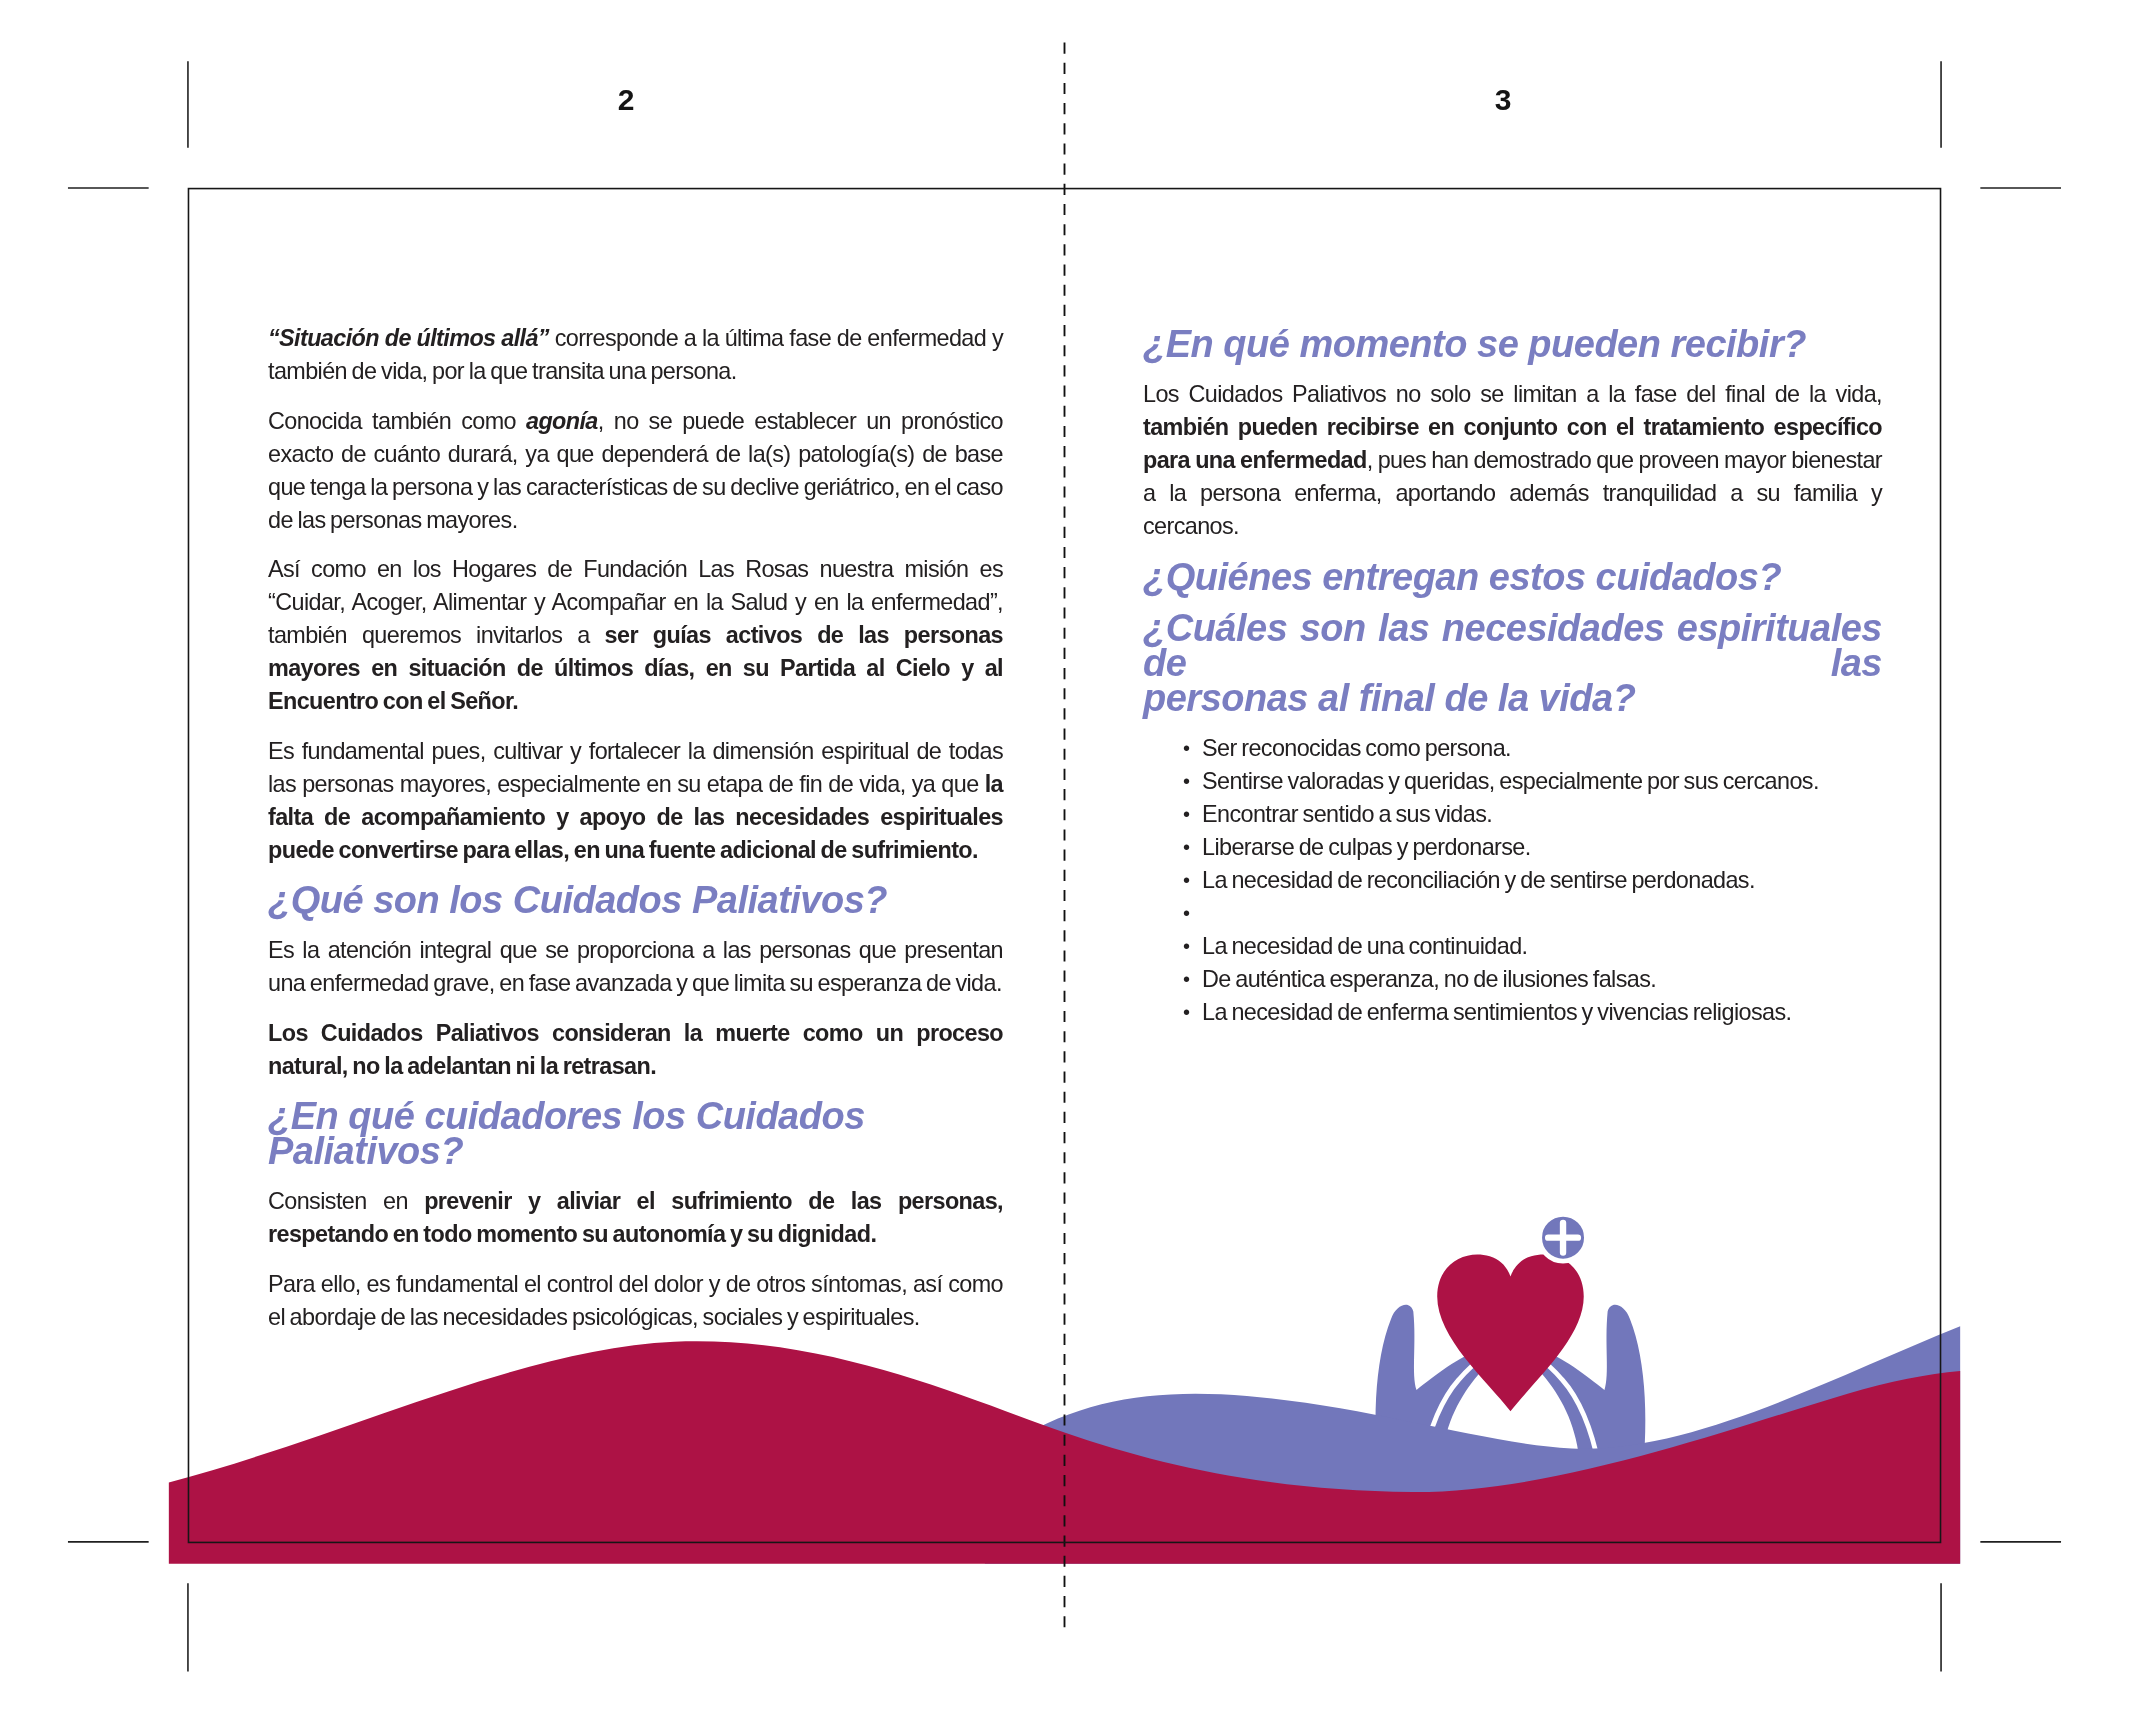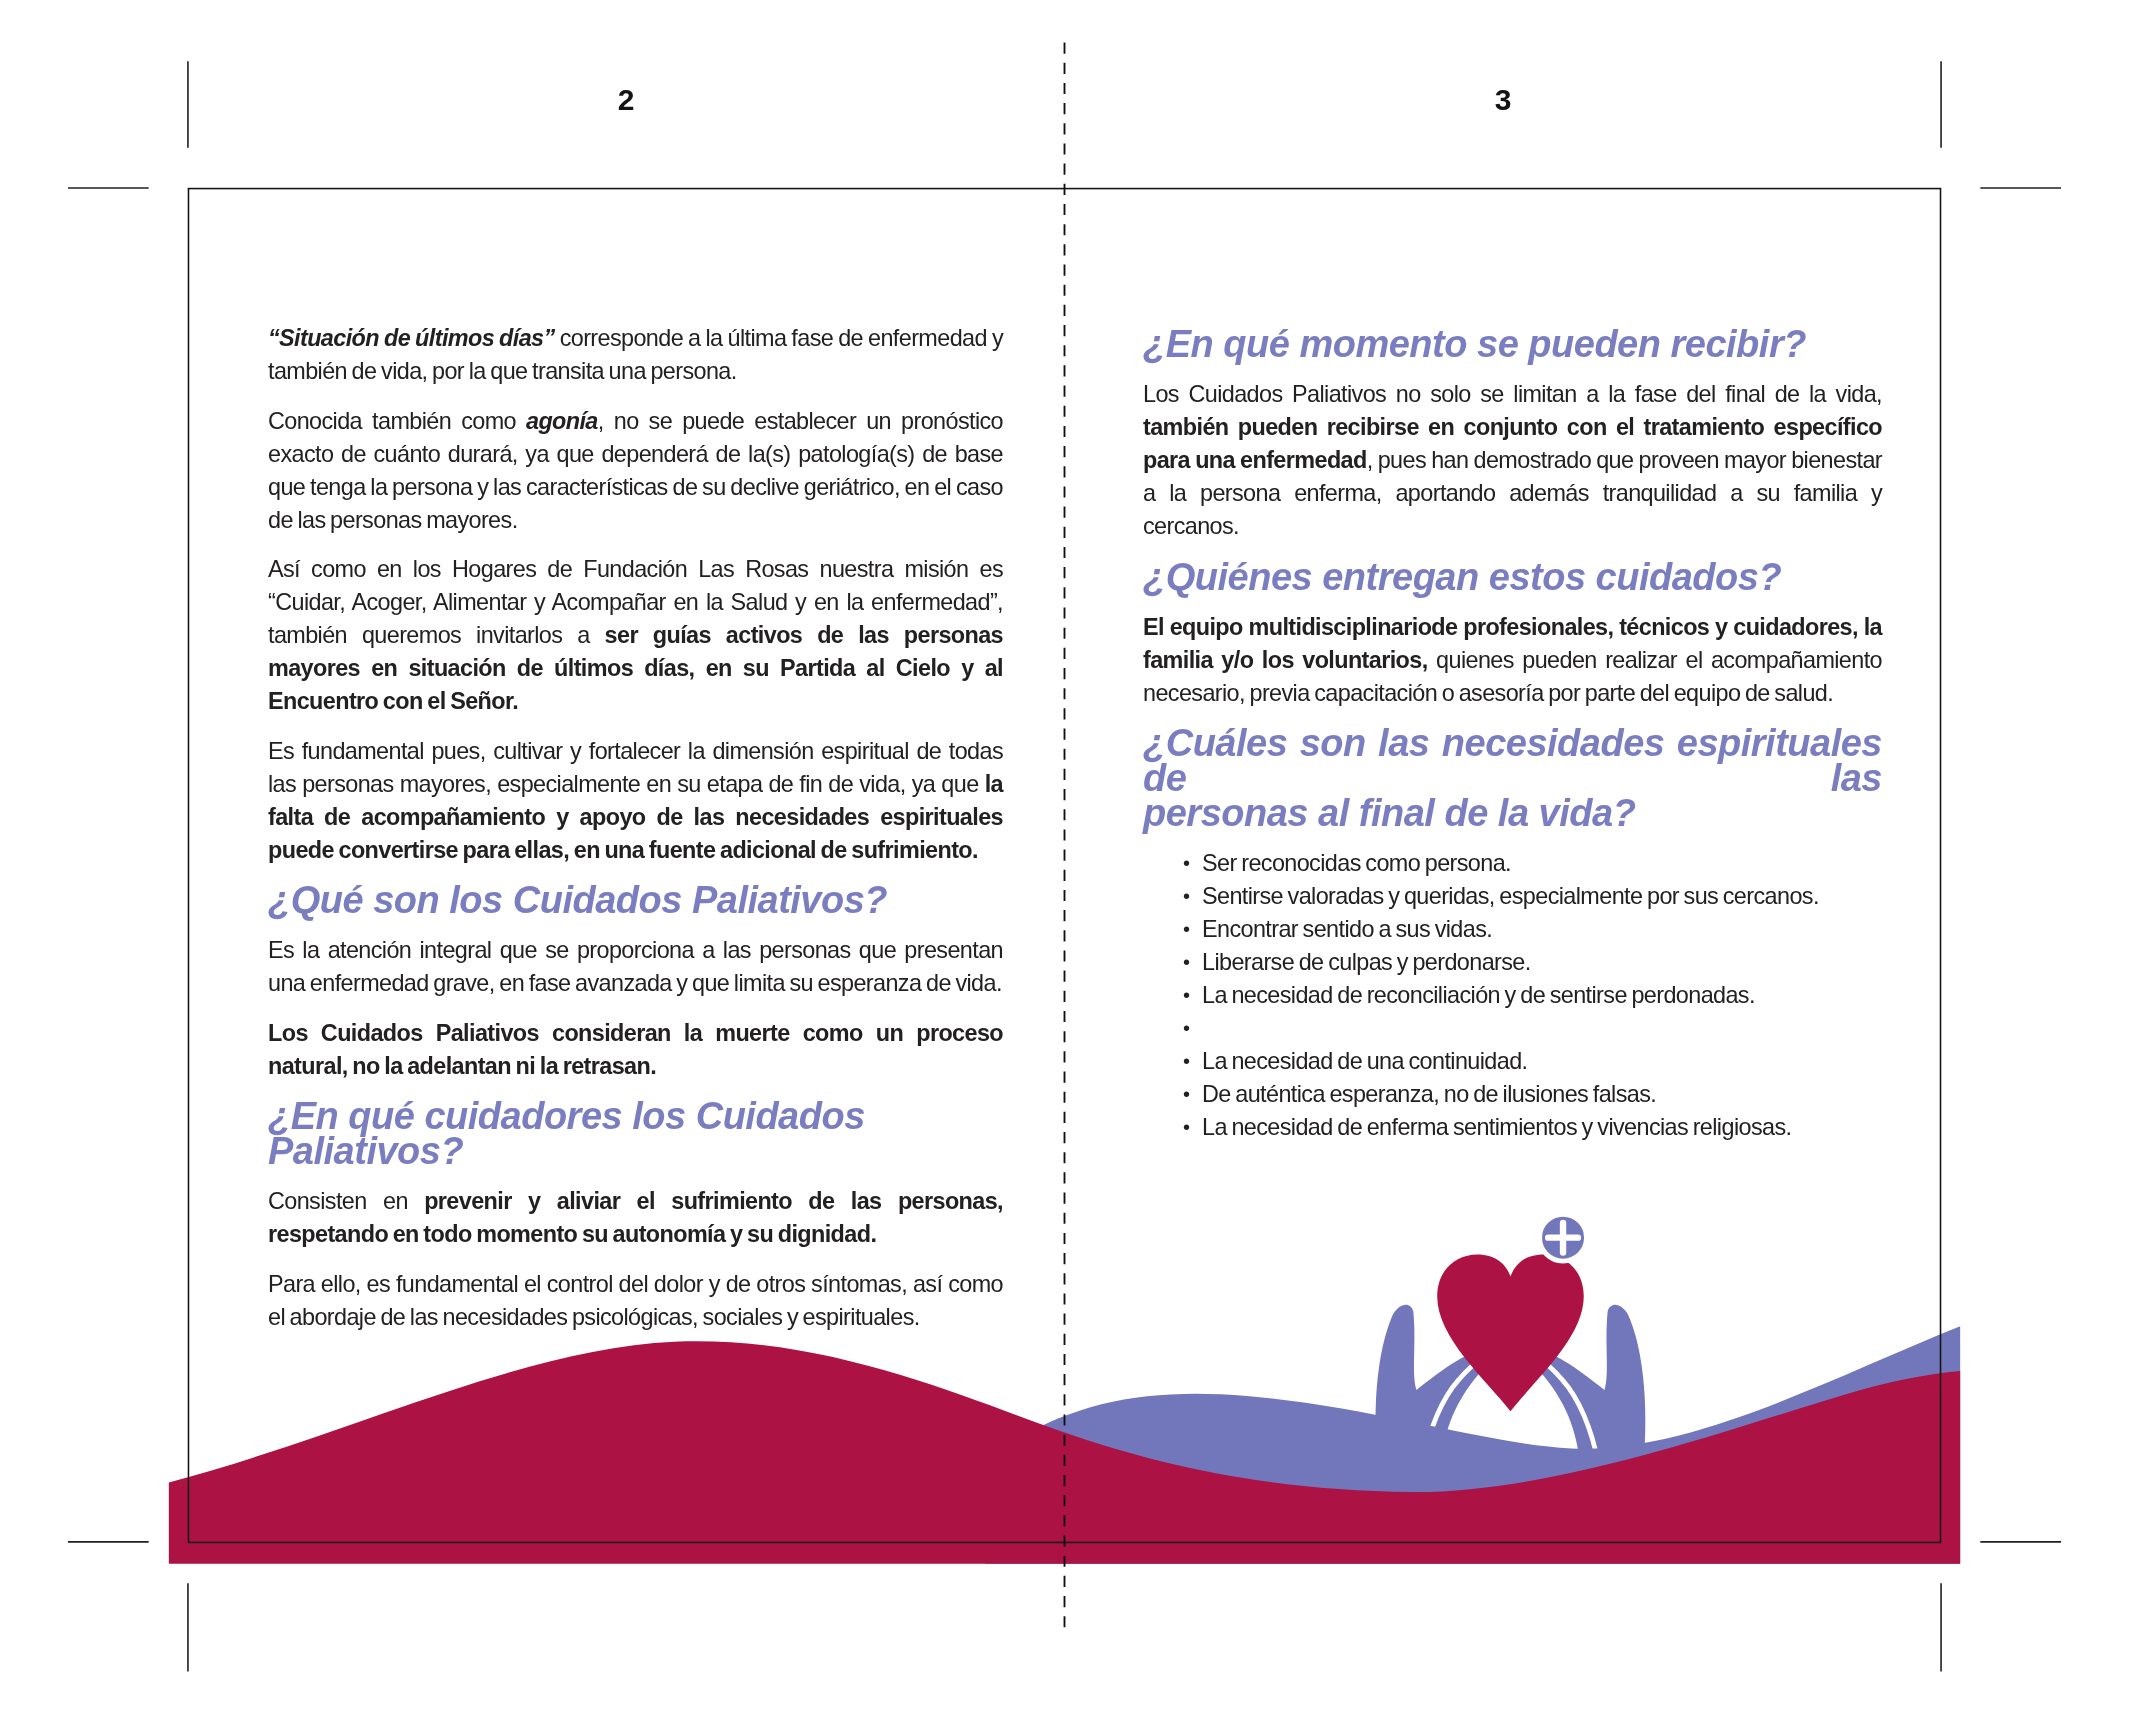--- a/index.html
+++ b/index.html
@@ -88,37 +88,36 @@
       <line class="cropmark" x1="3730" y1="2904" x2="3882" y2="2904"></line>
     </g>
 
     <rect class="page-border" x="355" y="355" width="3300" height="2550"></rect>
   </svg>
 
   <div class="pagenum left">2</div>
   <div class="pagenum right">3</div>
 
   <div class="col col-left">
-    <p><span class="bi">“Situación de últimos días”</span><span> corresponde a la última fase de enfermedad y también de vida, por la que transita una persona.</span></p>
+    <p><span class="bi">“Situación de últimos allá”</span><span> corresponde a la última fase de enfermedad y también de vida, por la que transita una persona.</span></p>
     <p><span>Conocida también como </span><span class="bi">agonía</span><span>, no se puede establecer un pronóstico exacto de cuánto durará, ya que dependerá de la(s) patología(s) de base que tenga la persona y las características de su declive geriátrico, en el caso de las personas mayores.</span></p>
     <p><span>Así como en los Hogares de Fundación Las Rosas nuestra misión es “Cuidar, Acoger, Alimentar y Acompañar en la Salud y en la enfermedad”, también queremos invitarlos a </span><span class="bd">ser guías activos de las personas mayores en situación de últimos días, en su Partida al Cielo y al Encuentro con el Señor.</span></p>
     <p><span>Es fundamental pues, cultivar y fortalecer la dimensión espiritual de todas las personas mayores, especialmente en su etapa de fin de vida, ya que </span><span class="bd">la falta de acompañamiento y apoyo de las necesidades espirituales puede convertirse para ellas, en una fuente adicional de sufrimiento.</span></p>
     <div class="h">¿Qué son los Cuidados Paliativos?</div>
     <p>Es la atención integral que se proporciona a las personas que presentan una enfermedad grave, en fase avanzada y que limita su esperanza de vida.</p>
     <p class="bd">Los Cuidados Paliativos consideran la muerte como un proceso natural, no la adelantan ni la retrasan.</p>
     <div class="h">¿En qué cuidadores los Cuidados Paliativos?</div>
     <p><span>Consisten en </span><span class="bd">prevenir y aliviar el sufrimiento de las personas, respetando en todo momento su autonomía y su dignidad.</span></p>
     <p>Para ello, es fundamental el control del dolor y de otros síntomas, así como el abordaje de las necesidades psicológicas, sociales y espirituales.</p>
   </div>
 
   <div class="col col-right">
     <div class="h">¿En qué momento se pueden recibir?</div>
     <p><span>Los Cuidados Paliativos no solo se limitan a la fase del final de la vida, </span><span class="bd">también pueden recibirse en conjunto con el tratamiento específico para una enfermedad</span><span>, pues han demostrado que proveen mayor bienestar a la persona enferma, aportando además tranquilidad a su familia y cercanos.</span></p>
     <div class="h">¿Quiénes entregan estos cuidados?</div>
-    <p><span class="bd">El equipo multidisciplinariode profesionales, técnicos y cuidadores, la familia y/o los voluntarios,</span><span> quienes pueden realizar el acompañamiento necesario, previa capacitación o asesoría por parte del equipo de salud.</span></p>
     <div class="h">
       <div class="just">¿Cuáles son las necesidades espirituales de las</div>
       <div>personas al final de la vida?</div>
     </div>
     <div class="bullets">
       <div class="bullet">
           <span class="dot">•</span>
           <span>Ser reconocidas como persona.</span>
         </div>
       <div class="bullet">

